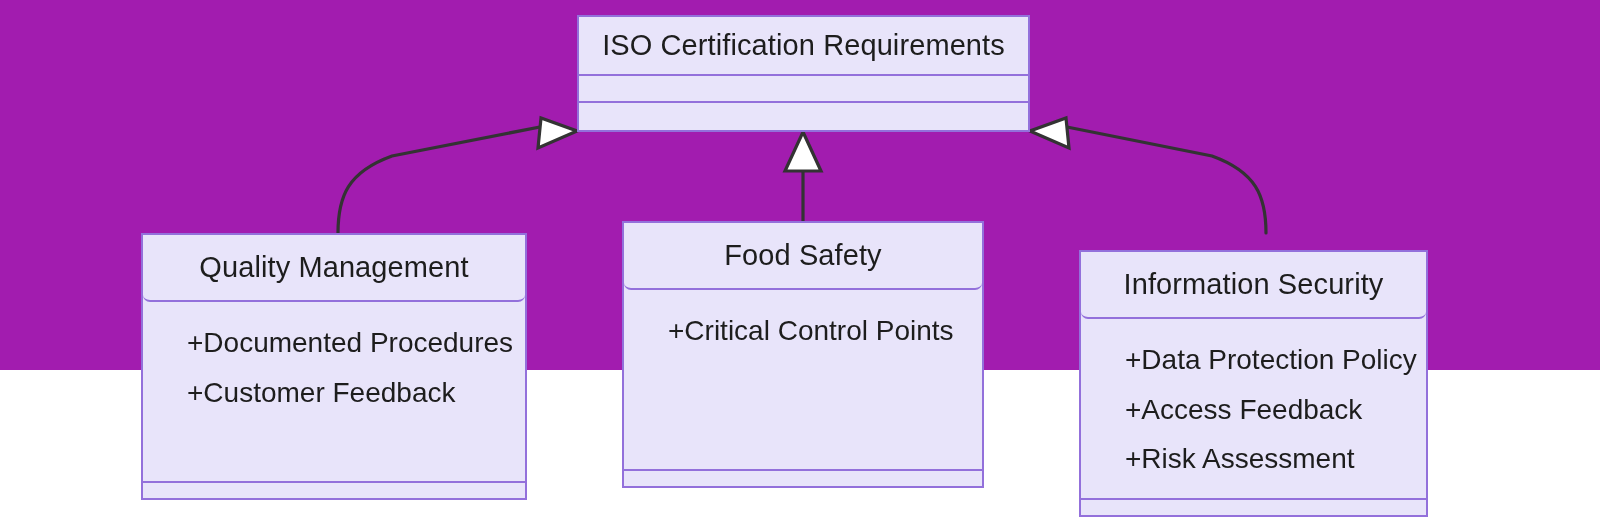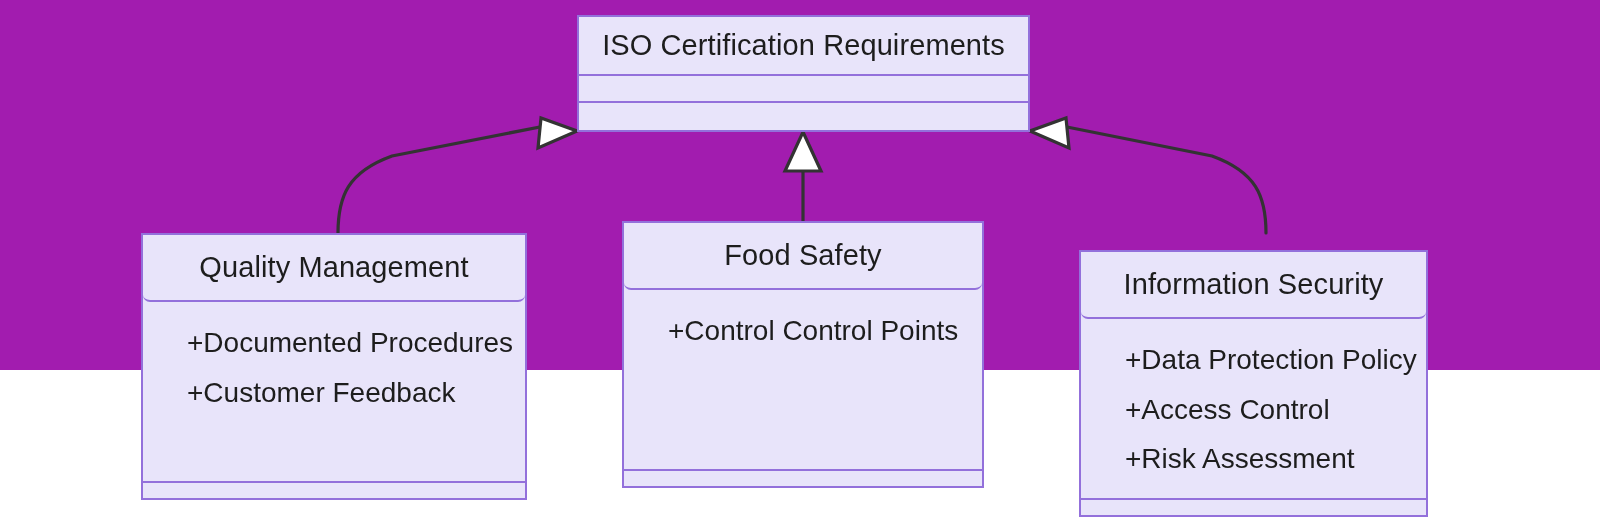--- a/index.html
+++ b/index.html
@@ -152,28 +152,28 @@
     <div class="class-members">
       <div class="member-row">+Documented Procedures</div>
       <div class="member-row">+Customer Feedback</div>
     </div>
     <div class="class-methods"></div>
   </div>
 
   <div class="uml-class child-class" id="class-food">
     <div class="class-title">Food Safety</div>
     <div class="class-members">
-      <div class="member-row">+Control Control Points</div>
+      <div class="member-row">+Critical Control Points</div>
     </div>
     <div class="class-methods"></div>
   </div>
 
   <div class="uml-class child-class" id="class-infosec">
     <div class="class-title">Information Security</div>
     <div class="class-members">
       <div class="member-row">+Data Protection Policy</div>
-      <div class="member-row">+Access Control</div>
+      <div class="member-row">+Access Feedback</div>
       <div class="member-row">+Risk Assessment</div>
     </div>
     <div class="class-methods"></div>
   </div>
 
 </div>
 
 </body></html>

